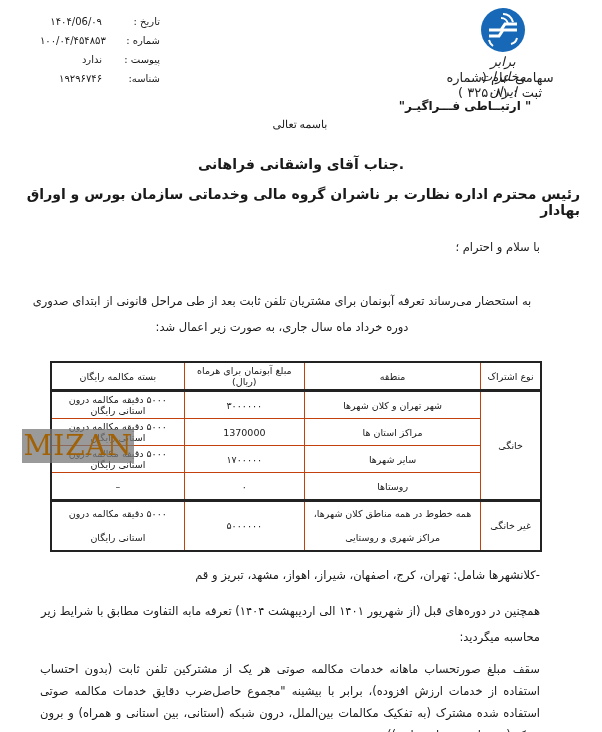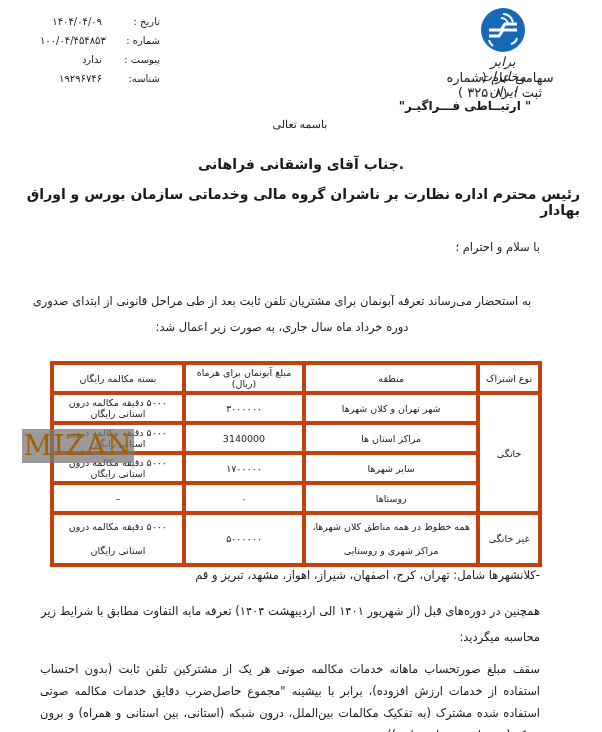--- a/index.html
+++ b/index.html
@@ -31,21 +31,21 @@
   .para { font-size: 11.5px; line-height: 26px; text-align: right; }
   .greeting { right: 62px; top: 234px; }
   .intro { right: 70px; top: 288px; width: 500px; line-height: 26px; text-align: center; }
 
   table.tariff {
     position: absolute; left: 50px; top: 361px; width: 492px;
     border-collapse: collapse; font-size: 9.5px; direction: rtl;
     border: 2px solid #222;
   }
   table.tariff th, table.tariff td {
-    border: 4px solid #c2410c; text-align: center; font-weight: normal; padding: 0 3px;
+    border: 1px solid #c2410c; text-align: center; font-weight: normal; padding: 0 3px;
   }
   table.tariff th { height: 26px; }
   table.tariff td { height: 26px; }
   table.tariff tr.sep td { border-top: 3px solid #222; }
   .col-type { width: 55px; }
   .col-region { width: 182px; }
   .col-amount { width: 120px; }
   .col-free { width: 135px; }
   td.multi { line-height: 24px; height: 50px; }
 
@@ -59,21 +59,21 @@
   .footnote { right: 62px; top: 562px; font-size: 11.5px; }
   .para2 { right: 62px; top: 598px; width: 500px; }
   .para3 { right: 62px; top: 658px; width: 500px; line-height: 22px; text-align: justify; text-align-last: right; }
 </style>
 </head>
 <body>
 
 <div class="abs meta">
   <div class="meta-row">
     <span class="meta-label">تاریخ   :</span>
-    <span class="meta-value">۱۴۰۴/۰۴/۰۹</span>
+    <span class="meta-value">۱۴۰۴/06/۰۹</span>
   </div>
   <div class="meta-row">
     <span class="meta-label">شماره  :</span>
     <span class="meta-value">۱۰۰/۰۴/۴۵۴۸۵۳</span>
   </div>
   <div class="meta-row">
     <span class="meta-label">پیوست :</span>
     <span class="meta-value">ندارد</span>
   </div>
   <div class="meta-row">
@@ -117,21 +117,21 @@
   </thead>
   <tbody>
     <tr class="sep">
       <td rowspan="4">خانگی</td>
       <td>شهر تهران و کلان شهرها</td>
       <td>۳۰۰۰۰۰۰</td>
       <td>۵۰۰۰ دقیقه مکالمه درون استانی رایگان</td>
     </tr>
     <tr>
       <td>مراکز استان ها</td>
-      <td>3140000</td>
+      <td>1370000</td>
       <td>۵۰۰۰ دقیقه مکالمه درون استانی رایگان</td>
     </tr>
     <tr>
       <td>سایر شهرها</td>
       <td>۱۷۰۰۰۰۰</td>
       <td>۵۰۰۰ دقیقه مکالمه درون استانی رایگان</td>
     </tr>
     <tr>
       <td>روستاها</td>
       <td>۰</td>

